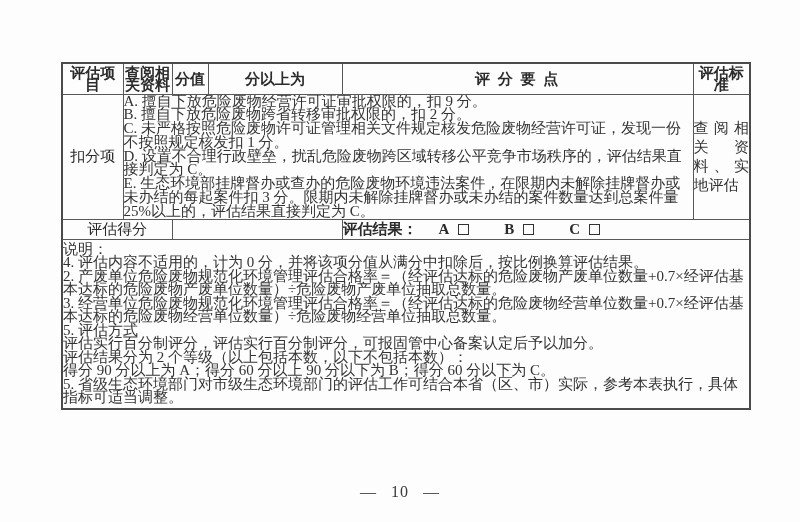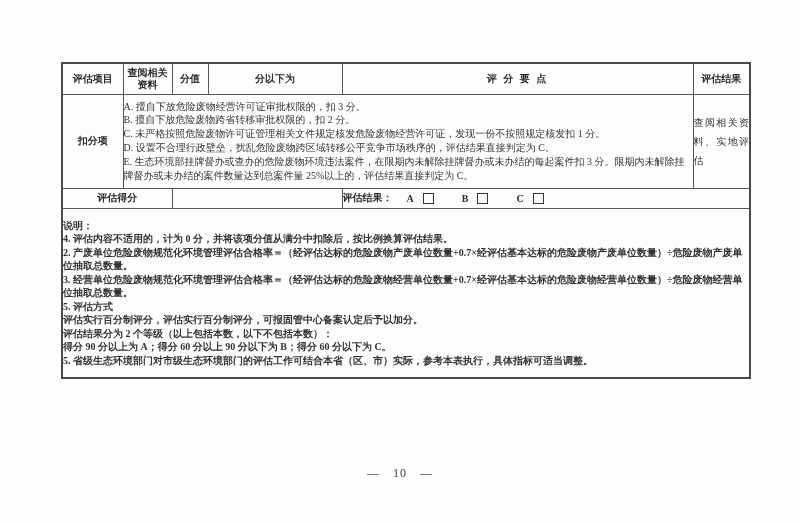--- a/index.html
+++ b/index.html
@@ -19,21 +19,21 @@
     overflow: hidden;
   }
   table.eval-table {
     position: absolute;
     left: 61px;
     top: 62px;
     width: 688px;
     border-collapse: collapse;
     table-layout: fixed;
     border: 2px solid #4a4a4a;
-    font-size: 10px;
+    font-size: 15px;
     color: #333333;
   }
   table.eval-table th,
   table.eval-table td {
     border: 1px solid #585858;
     padding: 0;
     vertical-align: middle;
     overflow: hidden;
   }
   th.hdr {
@@ -43,23 +43,23 @@
     line-height: 12px;
     padding: 2px 1px;
   }
   th.hdr-points {
     letter-spacing: 2px;
     margin-top: 21px;
   }
   tr.header-row { height: 31px; }
   tr.deduction-row { height: 94px; }
   tr.score-row { height: 20px; }
-  tr.notes-row { height: 170px; font-weight: bold; }
+  tr.notes-row { height: 170px; }
   td.label-cell {
-    font-weight: bold;
+    font-weight: normal;
     color: #2b2b2b;
     text-align: center;
   }
   td.points-cell {
     vertical-align: top;
     padding: 4px 6px 0 6px;
   }
   .point-line {
     line-height: 13.8px;
     white-space: normal;
@@ -77,21 +77,21 @@
     background: #fdfdfd;
   }
   td.result-cell {
     padding: 0 0 0 7px;
     font-weight: bold;
     color: #2b2b2b;
   }
   .result-wrap {
     display: flex;
     align-items: center;
-    gap: 4px;
+    gap: 11px;
   }
   .result-option {
     display: inline-flex;
     align-items: center;
     margin-left: 10px;
   }
   .result-option .opt-letter {
     font-weight: bold;
     margin-right: 9px;
     font-family: "Liberation Serif", "DejaVu Serif", serif;
@@ -108,25 +108,25 @@
     vertical-align: top;
     padding: 5px 10px 0 10px;
   }
   .note-line {
     line-height: 13.5px;
     color: #333333;
     white-space: normal;
   }
   .footer {
     position: absolute;
-    top: 466px;
+    top: 483px;
     left: 0;
     width: 800px;
     text-align: center;
-    font-size: 12px;
+    font-size: 16px;
     color: #3a3a3a;
     letter-spacing: 1px;
     word-spacing: 9px;
   }
 </style>
 </head>
 <body>
 
 <div class="page">
 
@@ -138,29 +138,29 @@
       <col style="width:134px">
       <col style="width:351px">
       <col style="width:57px">
     </colgroup>
 
     <tbody>
         <tr class="header-row">
       <th class="hdr">评估项目</th>
       <th class="hdr">查阅相关资料</th>
       <th class="hdr">分值</th>
-      <th class="hdr">分以下为</th>
+      <th class="hdr">分以上为</th>
       <th class="hdr hdr-points">评 分 要 点</th>
-      <th class="hdr">评估结果</th>
+      <th class="hdr">评估标准</th>
     </tr>
 
     <tr class="deduction-row">
       <td class="label-cell">扣分项</td>
       <td class="points-cell" colspan="4">
-        <div class="point-line">A. 擅自下放危险废物经营许可证审批权限的，扣 3 分。</div>
+        <div class="point-line">A. 擅自下放危险废物经营许可证审批权限的，扣 9 分。</div>
         <div class="point-line">B. 擅自下放危险废物跨省转移审批权限的，扣 2 分。</div>
         <div class="point-line">C. 未严格按照危险废物许可证管理相关文件规定核发危险废物经营许可证，发现一份不按照规定核发扣 1 分。</div>
         <div class="point-line">D. 设置不合理行政壁垒，扰乱危险废物跨区域转移公平竞争市场秩序的，评估结果直接判定为 C。</div>
         <div class="point-line">E. 生态环境部挂牌督办或查办的危险废物环境违法案件，在限期内未解除挂牌督办或未办结的每起案件扣 3 分。限期内未解除挂牌督办或未办结的案件数量达到总案件量 25%以上的，评估结果直接判定为 C。</div>
       </td>
       <td class="method-cell">查阅相关资料、实地评估</td>
     </tr>
 
     <tr class="score-row">
       <td class="label-cell" colspan="2">评估得分</td>

